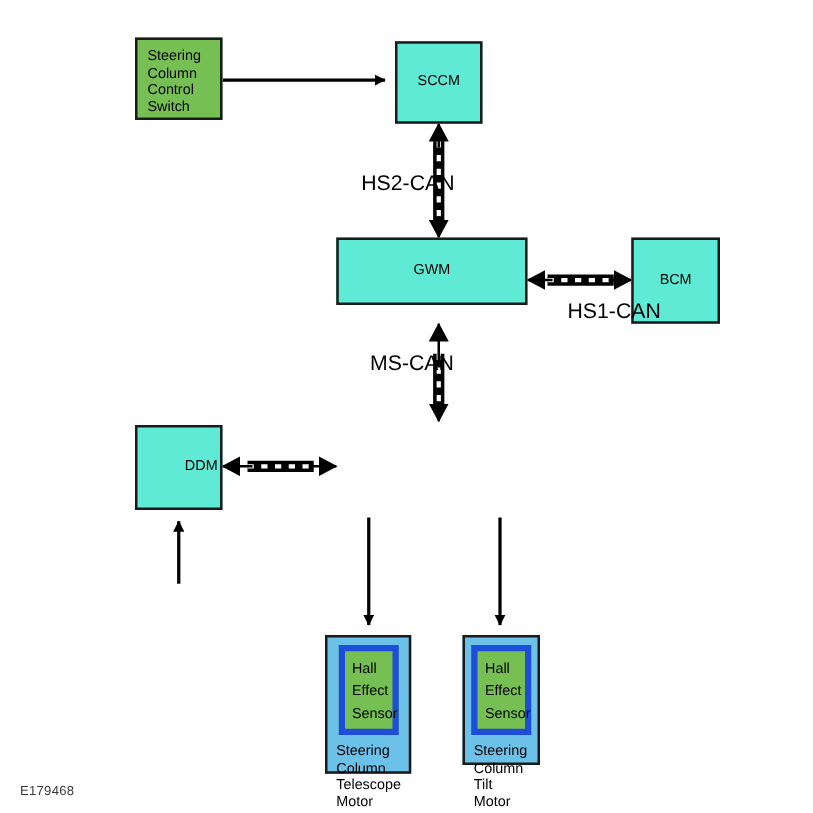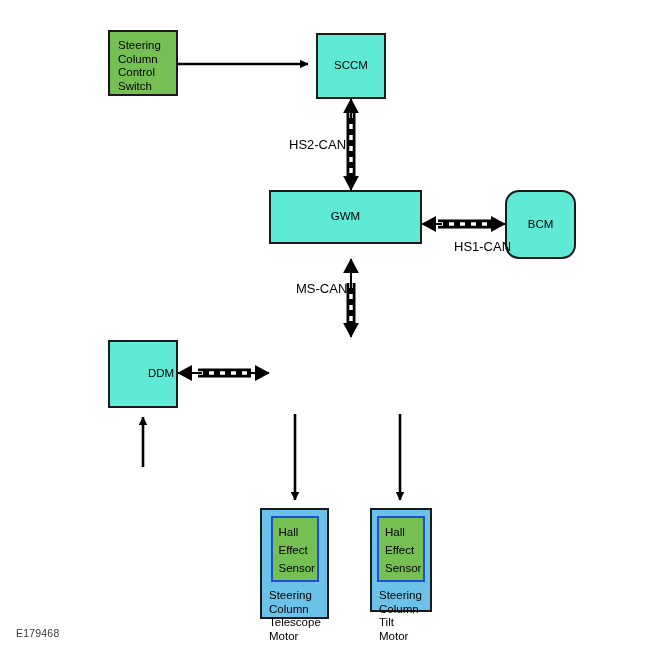--- a/index.html
+++ b/index.html
@@ -15,28 +15,28 @@
   .node.green {background:#76BF52;}
 
   .node .lbl{white-space:pre-line;text-align:center;}
   .node.left-text{align-items:flex-start;justify-content:flex-start;
         padding:7px 0 0 8px;}
   .node.left-text .lbl{text-align:left;}
 
   
   .assembly{position:absolute;box-sizing:border-box;border:2px solid #1a1a1a;
         background:#6CC1E8;padding:6px 0 0 0;}
-  .assembly .inner{box-sizing:border-box;border:2px solid #1d4ed8;
+  .assembly .inner{box-sizing:border-box;border:5px solid #1d4ed8;
         background:#76BF52;margin:0 auto;width:48px;padding:4px 8px 4px 6px;}
   .assembly .inner .lbl{white-space:pre-line;text-align:left;font-size:11.5px;
         line-height:13.5px;color:#000;}
   .assembly .sub{white-space:pre-line;text-align:left;font-size:11.5px;
         line-height:13.5px;color:#000;padding:7px 0 0 7px;}
 
-  .bus-label{position:absolute;font-size:13px;color:#000;white-space:nowrap;text-align:center;}
+  .bus-label{position:absolute;font-size:17px;color:#000;white-space:nowrap;text-align:center;}
 
   .fig-id{position:absolute;left:8px;top:627px;font-size:10.5px;
         color:#3a3a3a;letter-spacing:.2px;}
 
   svg.links{position:absolute;left:0;top:0;width:650px;height:650px;
         pointer-events:none;}
 </style>
 </head>
 <body>
 
@@ -105,21 +105,21 @@
   </div>
 
   <div class="node yellow" style="left:308px;top:33px;width:70px;height:66px;">
     <span class="lbl">SCCM</span>
   </div>
 
   <div class="node yellow" style="left:261px;top:190px;width:153px;height:54px;">
     <span class="lbl">GWM</span>
   </div>
 
-  <div class="node yellow" style="left:497px;top:190px;width:71px;height:69px;border-radius:14px;">
+  <div class="node yellow" style="left:497px;top:190px;width:71px;height:69px;">
     <span class="lbl">BCM</span>
   </div>
 
 
   <div class="node yellow" style="left:100px;top:340px;width:70px;height:68px;padding-left:36px;">
     <span class="lbl">DDM</span>
   </div>
 
 
   <div class="assembly" style="left:252px;top:508px;width:69px;height:111px;">

